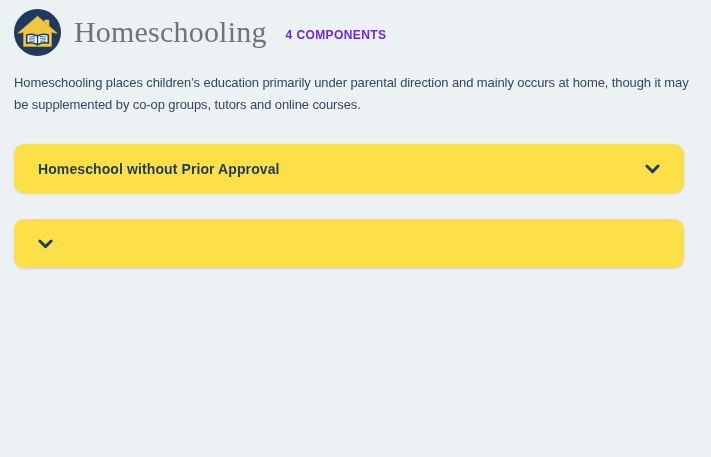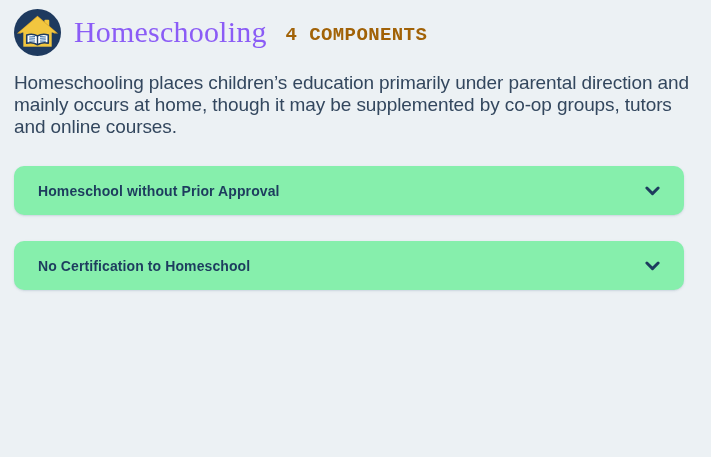--- a/index.html
+++ b/index.html
@@ -24,49 +24,49 @@
   }
   .icon-wrap {
     width: 47px;
     height: 47px;
     flex: 0 0 auto;
   }
   .section-title {
     font-family: "Liberation Serif", serif;
     font-size: 30px;
     font-weight: 500;
-    color: #8b5cf6;
+    color: #737373;
     letter-spacing: 0.2px;
     white-space: nowrap;
   }
   .components-count {
-    font-family: Liberation Mono, monospace;
-    font-size: 19px;
+    font-family: Liberation Sans, sans-serif;
+    font-size: 12px;
     font-weight: bold;
-    color: #a16207;
+    color: #6d28d9;
     letter-spacing: 0.4px;
     margin-left: 6px;
     padding-top: 6px;
     white-space: nowrap;
   }
   .description {
     margin: 16px 14px 0 14px;
     width: 676px;
-    font-size: 19px;
+    font-size: 13px;
     line-height: 22px;
     letter-spacing: -0.1px;
     color: #33475e;
   }
   .accordion-list {
     margin: 28px 14px 0 14px;
   }
   .accordion-item {
     width: 670px;
     height: 49px;
-    background: #86efac;
+    background: #fde047;
     border-radius: 10px;
     box-shadow: 0 1px 3px rgba(23, 58, 95, 0.10), 0 1px 1px rgba(23, 58, 95, 0.05);
     margin-bottom: 26px;
     display: flex;
     align-items: center;
     justify-content: space-between;
     padding: 0 24px;
     cursor: pointer;
   }
   .accordion-label {
@@ -114,21 +114,20 @@
 
     <div class="accordion-item">
       <span class="accordion-label">Homeschool without Prior Approval</span>
       <svg class="chevron" viewBox="0 0 16 10" aria-hidden="true">
         <path d="M2 1.8 L8 7.8 L14 1.8" fill="none" stroke="#1d3c5e" stroke-width="3.1" stroke-linecap="round" stroke-linejoin="round"></path>
       </svg>
     </div>
 
 
     <div class="accordion-item">
-      <span class="accordion-label">No Certification to Homeschool</span>
       <svg class="chevron" viewBox="0 0 16 10" aria-hidden="true">
         <path d="M2 1.8 L8 7.8 L14 1.8" fill="none" stroke="#1d3c5e" stroke-width="3.1" stroke-linecap="round" stroke-linejoin="round"></path>
       </svg>
     </div>
 
 
   </div>
 </div>
 
 </body></html>

